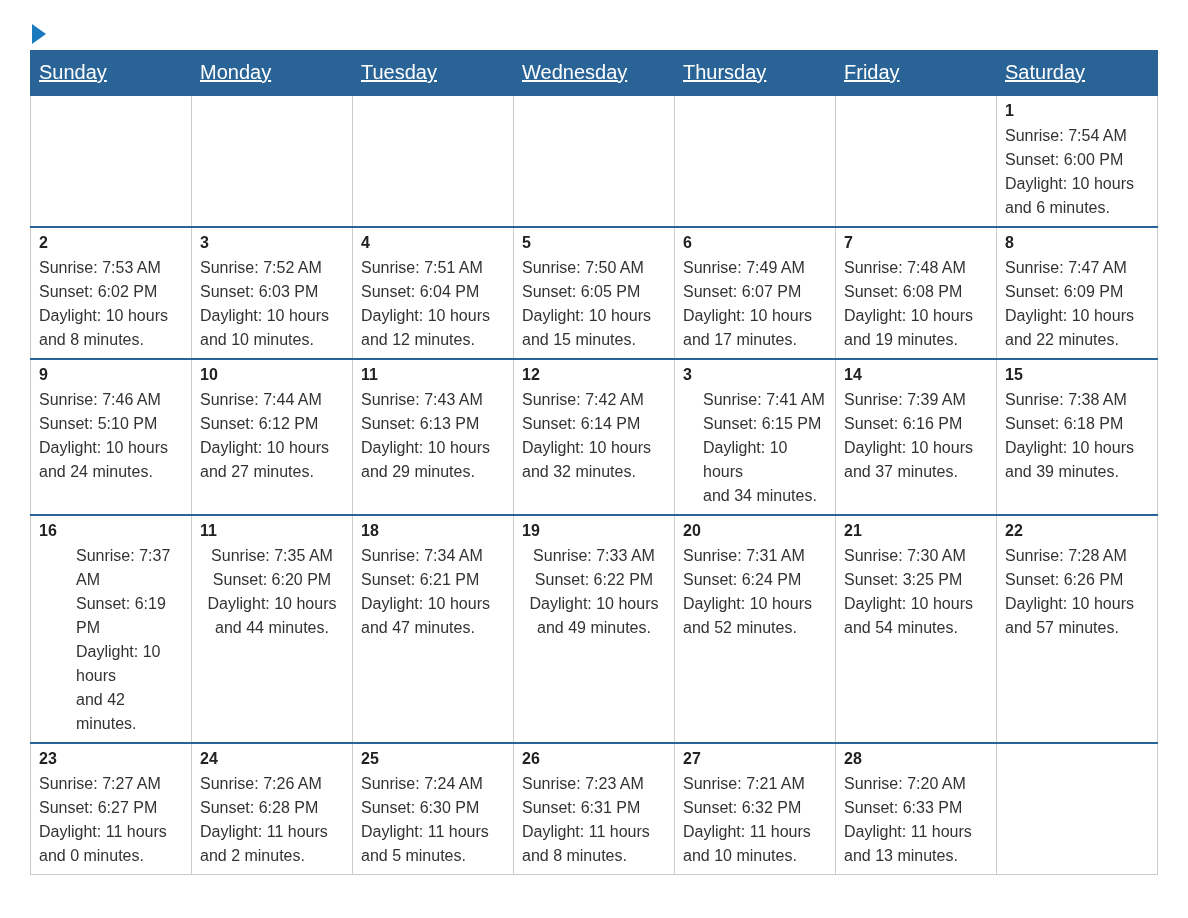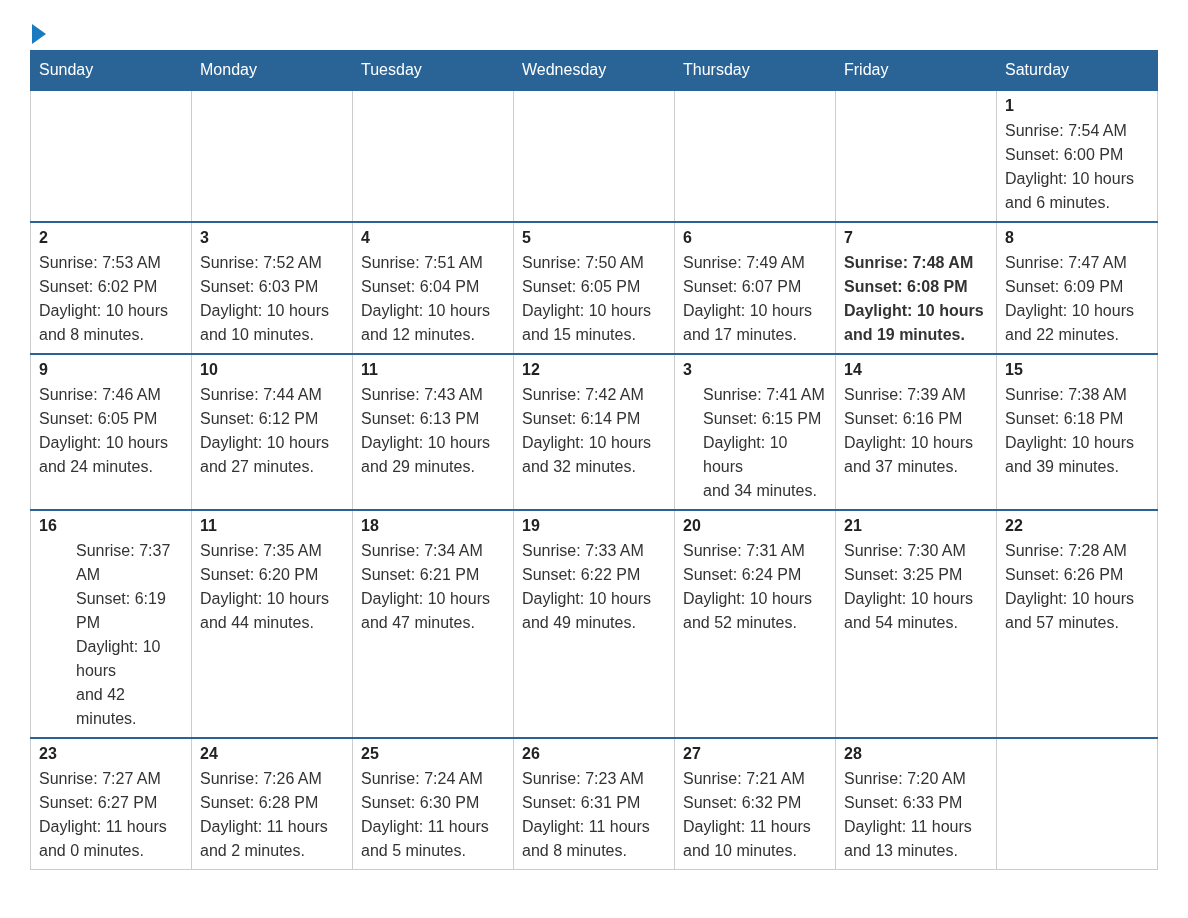--- a/index.html
+++ b/index.html
@@ -62,25 +62,26 @@
       margin-top: 4px;
     }
     .calendar {
       width: 100%;
       border-collapse: collapse;
       margin-top: 10px;
     }
     .calendar th {
       background-color: #2a6496;
       color: #fff;
-      font-size: 16px;
+      font-size: 20px;
       font-weight: normal;
       padding: 10px 8px;
       text-align: left;
       border: 1px solid #2a6496;
+      text-decoration: underline;
     }
     .calendar td {
       border: 1px solid #ccc;
       vertical-align: top;
       padding: 6px 8px;
       width: 14.28%;
       min-height: 110px;
       height: 110px;
     }
     .calendar tr:first-child td {
@@ -181,38 +182,38 @@
         </td>
         <td>
           <span class="day-num">6</span>
           <div class="day-info" style="white-space: pre-line;">Sunrise: 7:49 AM
 Sunset: 6:07 PM
 Daylight: 10 hours
 and 17 minutes.</div>
         </td>
         <td>
           <span class="day-num">7</span>
-          <div class="day-info" style="white-space: pre-line; font-weight: bold;">Sunrise: 7:48 AM
+          <div class="day-info" style="white-space: pre-line;">Sunrise: 7:48 AM
 Sunset: 6:08 PM
 Daylight: 10 hours
 and 19 minutes.</div>
         </td>
         <td>
           <span class="day-num">8</span>
           <div class="day-info" style="white-space: pre-line;">Sunrise: 7:47 AM
 Sunset: 6:09 PM
 Daylight: 10 hours
 and 22 minutes.</div>
         </td>
       </tr>
       <tr>
         <td>
           <span class="day-num">9</span>
           <div class="day-info" style="white-space: pre-line;">Sunrise: 7:46 AM
-Sunset: 6:05 PM
+Sunset: 5:10 PM
 Daylight: 10 hours
 and 24 minutes.</div>
         </td>
         <td>
           <span class="day-num">10</span>
           <div class="day-info" style="white-space: pre-line;">Sunrise: 7:44 AM
 Sunset: 6:12 PM
 Daylight: 10 hours
 and 27 minutes.</div>
         </td>
@@ -255,35 +256,35 @@
       <tr>
         <td>
           <span class="day-num">16</span>
           <div class="day-info" style="white-space: pre-line; margin-left: 37px;">Sunrise: 7:37 AM
 Sunset: 6:19 PM
 Daylight: 10 hours
 and 42 minutes.</div>
         </td>
         <td>
           <span class="day-num">11</span>
-          <div class="day-info" style="white-space: pre-line;">Sunrise: 7:35 AM
+          <div class="day-info" style="white-space: pre-line; text-align: center;">Sunrise: 7:35 AM
 Sunset: 6:20 PM
 Daylight: 10 hours
 and 44 minutes.</div>
         </td>
         <td>
           <span class="day-num">18</span>
           <div class="day-info" style="white-space: pre-line;">Sunrise: 7:34 AM
 Sunset: 6:21 PM
 Daylight: 10 hours
 and 47 minutes.</div>
         </td>
         <td>
           <span class="day-num">19</span>
-          <div class="day-info" style="white-space: pre-line;">Sunrise: 7:33 AM
+          <div class="day-info" style="white-space: pre-line; text-align: center;">Sunrise: 7:33 AM
 Sunset: 6:22 PM
 Daylight: 10 hours
 and 49 minutes.</div>
         </td>
         <td>
           <span class="day-num">20</span>
           <div class="day-info" style="white-space: pre-line;">Sunrise: 7:31 AM
 Sunset: 6:24 PM
 Daylight: 10 hours
 and 52 minutes.</div>

